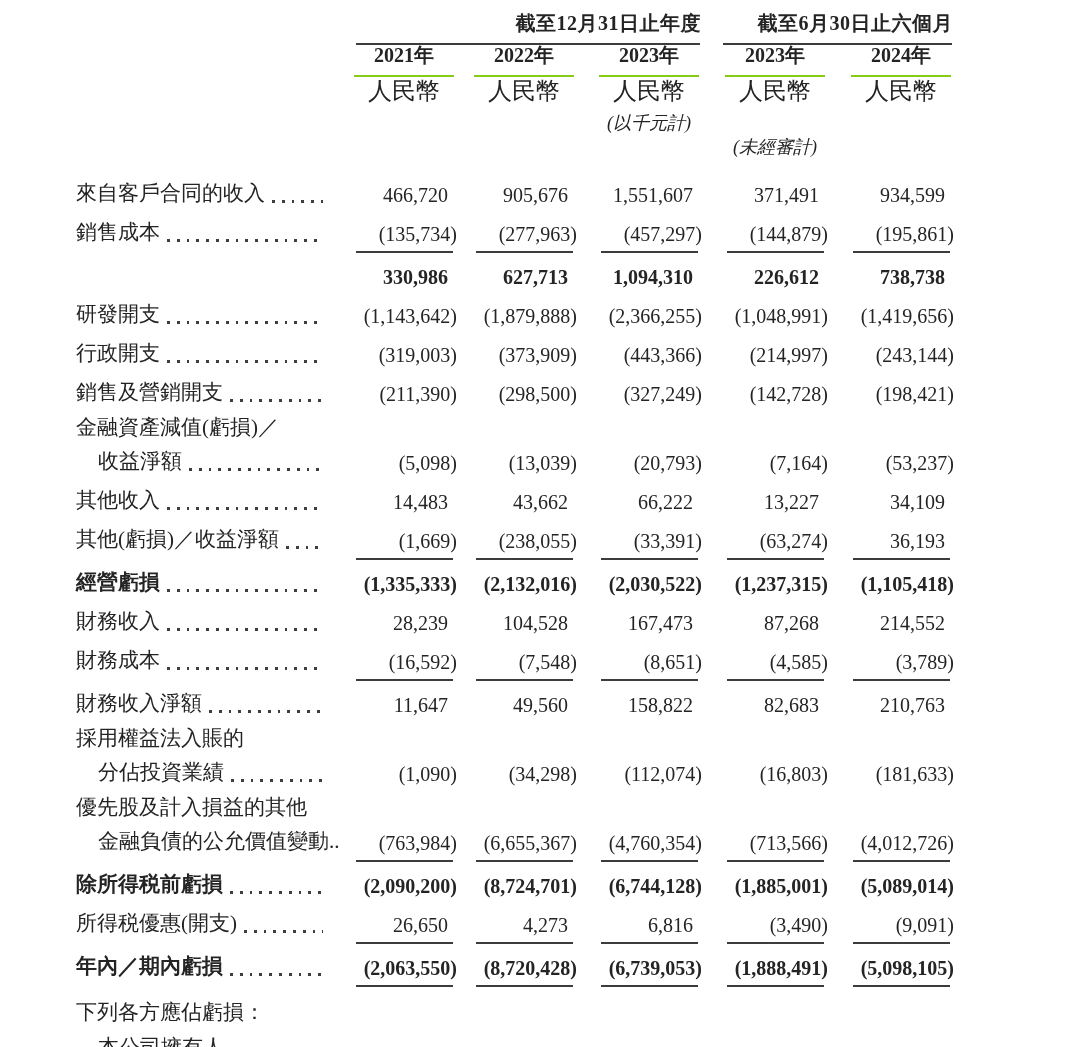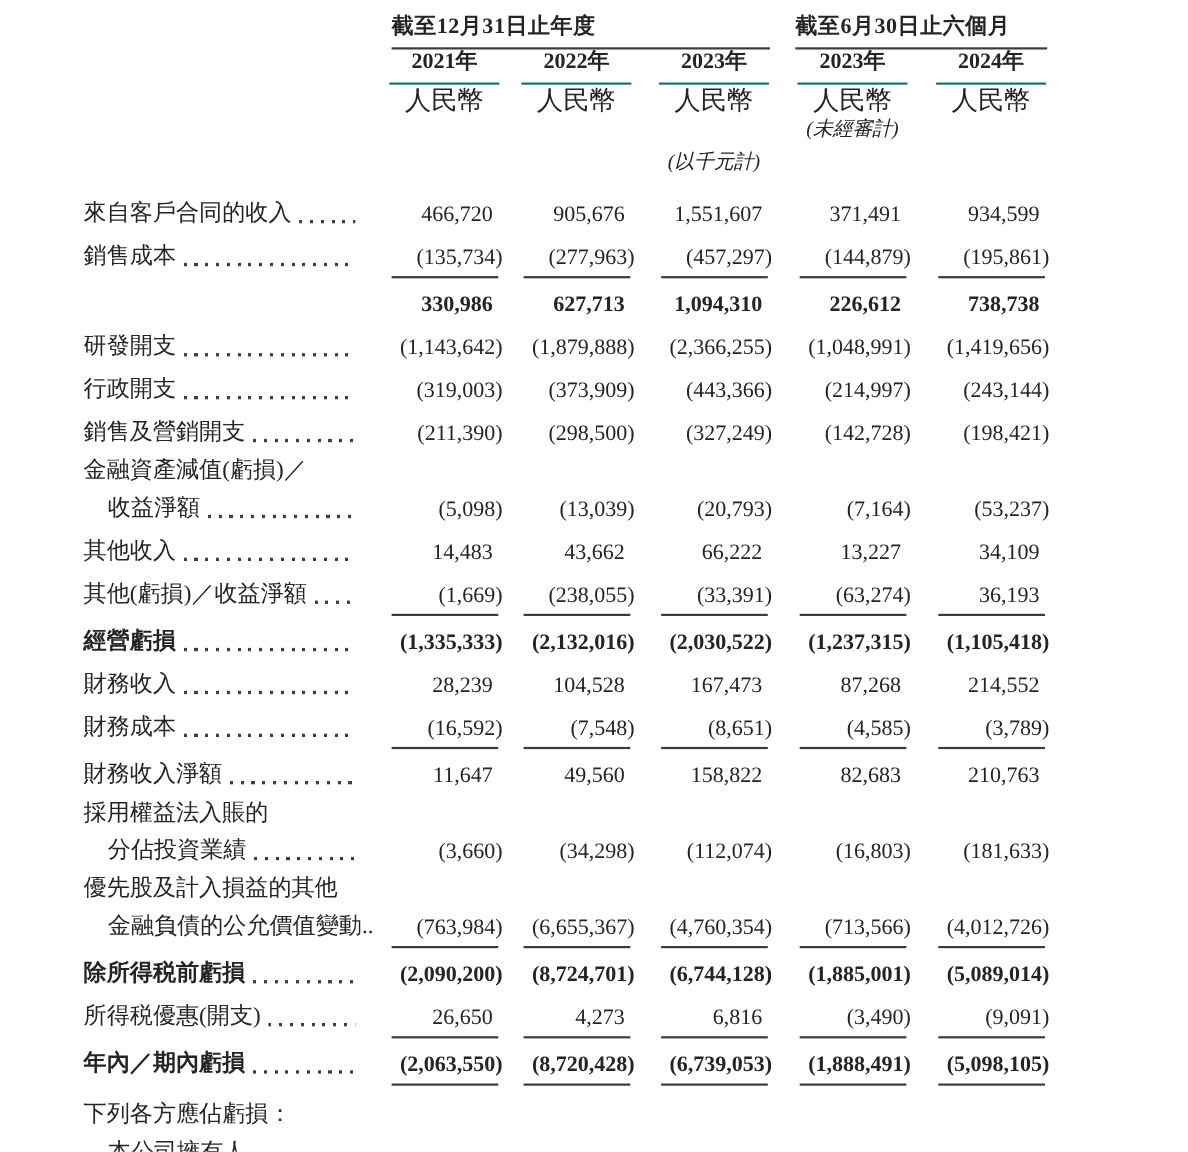--- a/index.html
+++ b/index.html
@@ -9,28 +9,28 @@
     -webkit-font-smoothing:antialiased;
   }
   .table{margin-left:76px;width:877px;padding-top:10px}
   .g7{display:grid;grid-template-columns:250px 130px 120px 125px 22px 104px 126px}
   .c0{grid-column:1}.c1{grid-column:2}.c2{grid-column:3}.c3{grid-column:4}
   .c4{grid-column:6}.c5{grid-column:7}
 
   
   .hdr-groups{display:grid;grid-template-columns:250px 375px 22px 230px;height:32px;align-items:end;
     font-weight:bold;font-size:20px;letter-spacing:.5px}
-  .group{position:relative;text-align:left;padding-bottom:8px;white-space:nowrap}
+  .group{position:relative;text-align:right;padding-bottom:8px;white-space:nowrap}
   .group.annual{grid-column:2;padding-left:30px}
   .group.annual::after{content:"";position:absolute;left:30px;right:1px;bottom:0;border-bottom:2px solid #3c3c3c}
   .group.interim{grid-column:4}
   .group.interim::after{content:"";position:absolute;left:0;right:1px;bottom:0;border-bottom:2px solid #3c3c3c}
   .hy{height:33px;align-items:end}
   .ybox{width:100px;margin-left:auto;margin-right:2px;text-align:center;white-space:nowrap}
-  .hy .ybox{border-bottom:2px solid #0f766e;padding-bottom:6px;font-weight:bold;font-size:20px}
+  .hy .ybox{border-bottom:2px solid #84cc16;padding-bottom:6px;font-weight:bold;font-size:20px}
   .hc{height:30px;align-items:end}
   .hc .ybox{font-size:24px;padding-bottom:2px}
   .hn1{height:24px;align-items:end}
   .hn1 .ybox{font-style:italic;font-size:18px}
   .hn2{height:30px;align-items:end}
   .hn2 .ybox{font-style:italic;font-size:18px}
 
   
   #rows{margin-top:16px}
   .row{height:39px;align-items:end;padding-bottom:7px;box-sizing:border-box}
@@ -89,29 +89,29 @@
         <div class="ybox">人民幣</div>
       </div>
     <div class="c4">
         <div class="ybox">人民幣</div>
       </div>
     <div class="c5">
         <div class="ybox">人民幣</div>
       </div>
   </div>
 
+  <div class="g7 hn2">
+    <div class="c3">
+        <div class="ybox">(以千元計)</div>
+      </div>
+  </div>
+
   <div class="g7 hn1">
     <div class="c4">
         <div class="ybox">(未經審計)</div>
-      </div>
-  </div>
-
-  <div class="g7 hn2">
-    <div class="c3">
-        <div class="ybox">(以千元計)</div>
       </div>
   </div>
 
   <div id="rows">
       <div class="g7 row">
         <div class="lab-cell c0">
           <span class="lab">來自客戶合同的收入</span>
           <span class="leader"></span>
         </div>
         <div class="val c1"><span class="num">466,720</span></div>
@@ -256,21 +256,21 @@
       <div class="g7 lrow">
         <div class="lab-cell c0">
           <span class="lab">採用權益法入賬的</span>
         </div>
       </div>
       <div class="g7 row">
         <div class="lab-cell c0 indent">
           <span class="lab">分佔投資業績</span>
           <span class="leader"></span>
         </div>
-        <div class="val c1"><span class="num neg">(3,660)</span></div>
+        <div class="val c1"><span class="num neg">(1,090)</span></div>
         <div class="val c2"><span class="num neg">(34,298)</span></div>
         <div class="val c3"><span class="num neg">(112,074)</span></div>
         <div class="val c4"><span class="num neg">(16,803)</span></div>
         <div class="val c5"><span class="num neg">(181,633)</span></div>
       </div>
       <div class="g7 lrow">
         <div class="lab-cell c0">
           <span class="lab">優先股及計入損益的其他</span>
         </div>
       </div>

